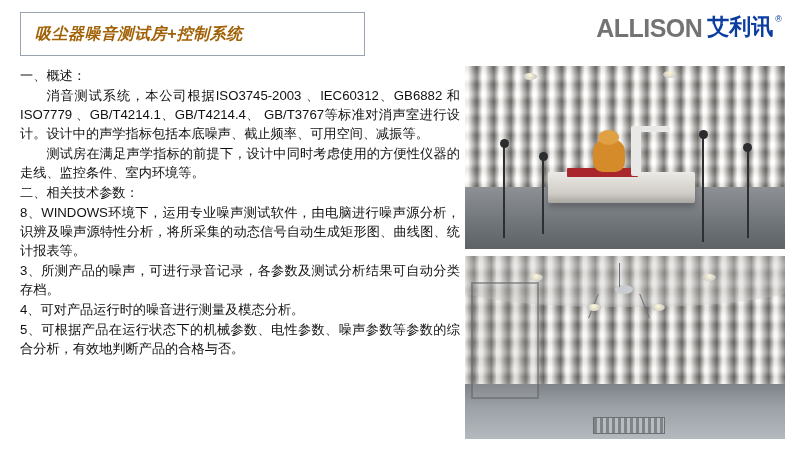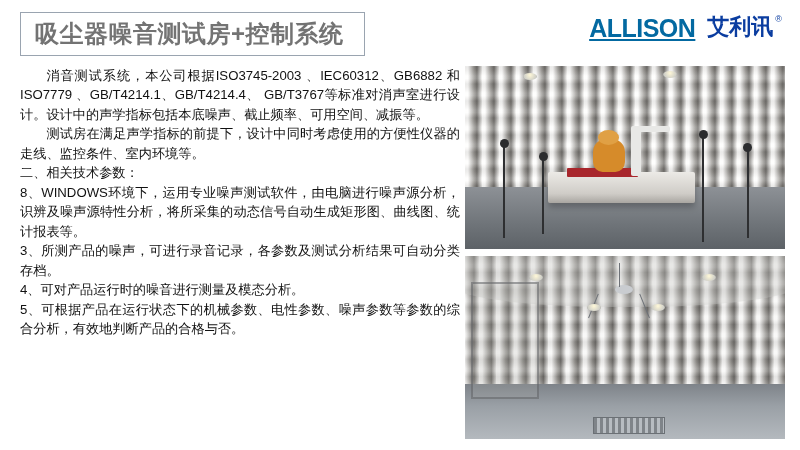--- a/index.html
+++ b/index.html
@@ -26,47 +26,47 @@
     top: 12px;
     width: 345px;
     height: 44px;
     border: 1px solid #9aa4b0;
     box-sizing: border-box;
     display: flex;
     align-items: center;
     padding-left: 14px;
   }
   .title-text {
-    font-size: 24px;
+    font-size: 16px;
     font-weight: bold;
-    color: #737373;
+    color: #a16207;
     letter-spacing: 0.5px;
     white-space: nowrap;
+    font-style: italic;
   }
   
   .logo {
     position: absolute;
     right: 18px;
     top: 16px;
     display: flex;
     align-items: flex-start;
   }
   .logo-main {
     font-size: 25px;
     font-weight: bold;
-    color: #0369a1;
+    color: #737373;
     letter-spacing: -0.5px;
     line-height: 1;
-    text-decoration: underline;
   }
   .logo-cn {
     font-size: 22px;
     font-weight: bold;
     color: #0b3da0;
-    margin-left: 12px;
+    margin-left: 5px;
     line-height: 1;
   }
   .logo-reg {
     font-size: 9px;
     color: #0b3da0;
     margin-left: 2px;
     margin-top: -2px;
   }
   
   .body-col {
@@ -250,20 +250,21 @@
     <span class="title-text">吸尘器噪音测试房+控制系统</span>
   </div>
 
   <div class="logo">
     <span class="logo-main">ALLISON</span>
     <span class="logo-cn">艾利讯</span>
     <span class="logo-reg">®</span>
   </div>
 
   <div class="body-col">
+    <p>一、概述：</p>
     <p class="indent">消音测试系统，本公司根据ISO3745-2003 、IEC60312、GB6882 和ISO7779 、GB/T4214.1、GB/T4214.4、 GB/T3767等标准对消声室进行设计。设计中的声学指标包括本底噪声、截止频率、可用空间、减振等。</p>
     <p class="indent">测试房在满足声学指标的前提下，设计中同时考虑使用的方便性仪器的走线、监控条件、室内环境等。</p>
     <p>二、相关技术参数：</p>
     <p>8、WINDOWS环境下，运用专业噪声测试软件，由电脑进行噪声源分析，识辨及噪声源特性分析，将所采集的动态信号自动生成矩形图、曲线图、统计报表等。</p>
     <p>3、所测产品的噪声，可进行录音记录，各参数及测试分析结果可自动分类存档。</p>
     <p>4、可对产品运行时的噪音进行测量及模态分析。</p>
     <p>5、可根据产品在运行状态下的机械参数、电性参数、噪声参数等参数的综合分析，有效地判断产品的合格与否。</p>
   </div>
 
   <div class="photo photo-1">

